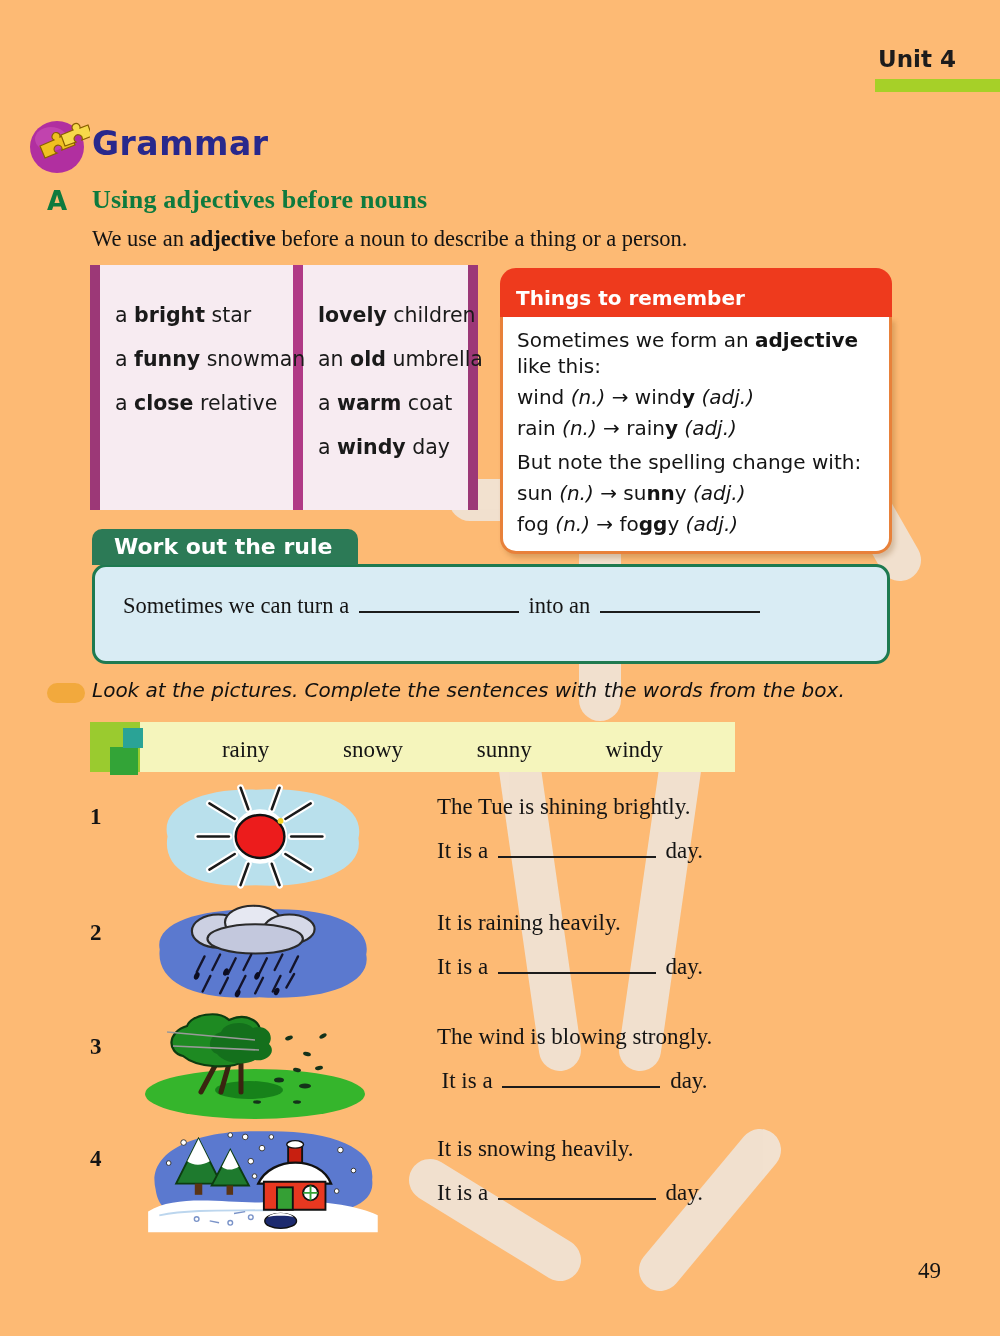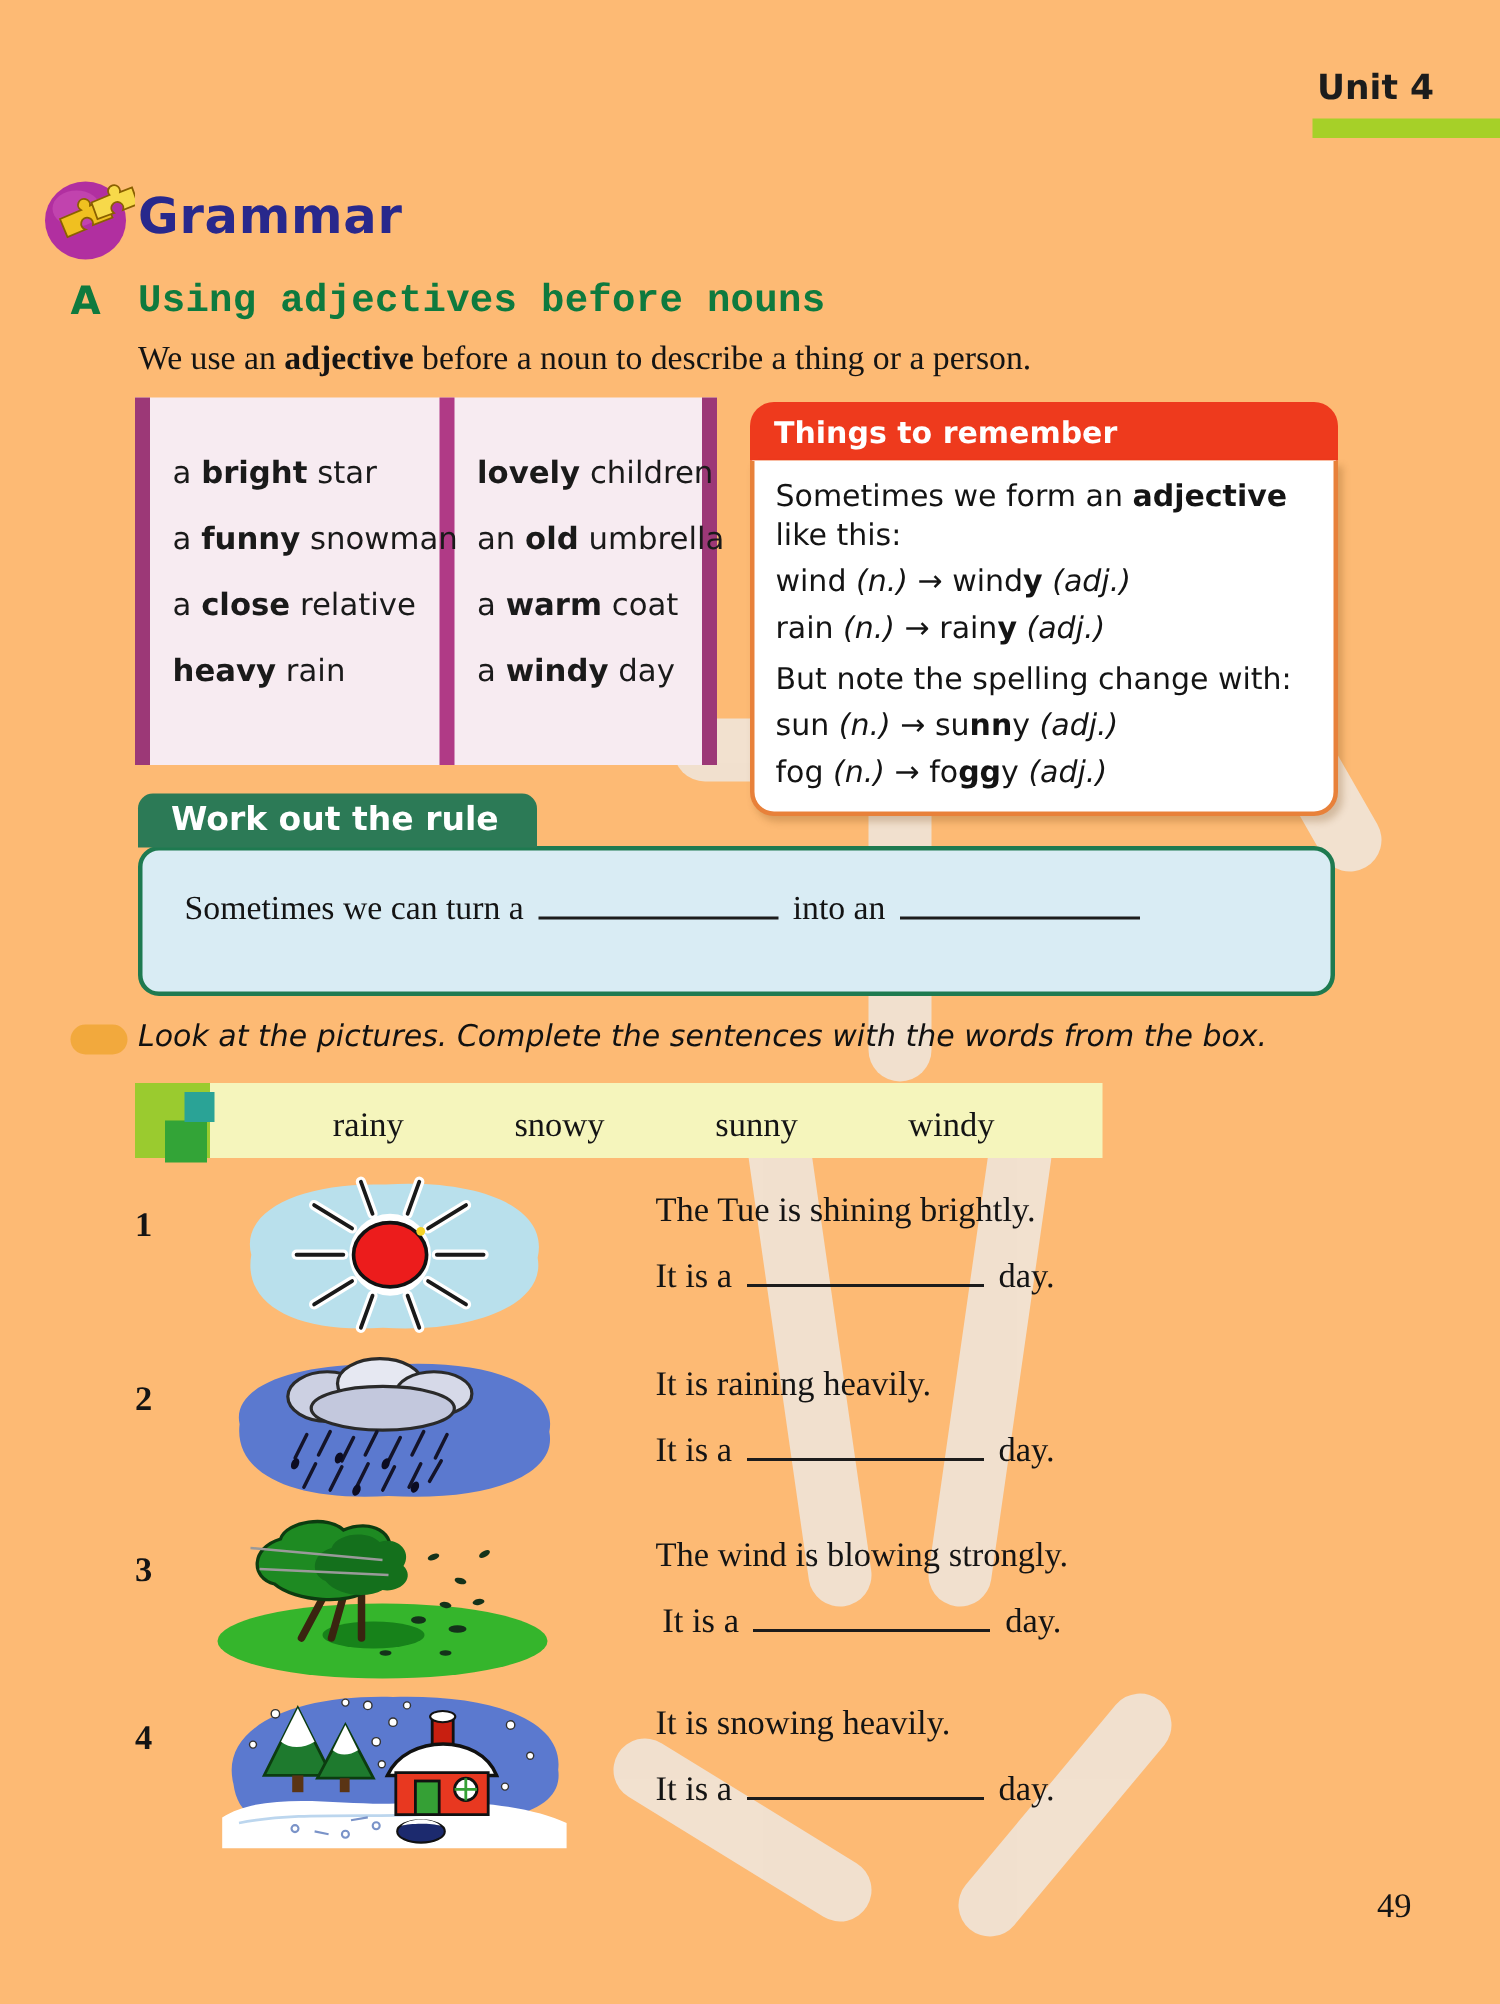--- a/index.html
+++ b/index.html
@@ -10,33 +10,33 @@
   .watermark{position:absolute;left:0;top:0;width:1000px;height:1336px;z-index:0;pointer-events:none;}
   .content{position:relative;z-index:1;}
   
   .unit-label{left:878px;top:46px;font-family:"DejaVu Sans",sans-serif;font-weight:700;font-size:23px;color:#1c1c1c;}
   .unit-bar{left:875px;top:79px;width:125px;height:13px;background:#a6d028;}
   
   .grammar-icon{left:28px;top:120px;width:62px;height:54px;}
   .grammar-title{left:92px;top:124px;font-family:"DejaVu Sans",sans-serif;font-weight:700;font-size:33px;color:#28288c;letter-spacing:0.5px;}
   
   .sec-letter{left:47px;top:186px;font-family:"DejaVu Sans",sans-serif;font-weight:700;font-size:26px;color:#0e7a3e;}
-  .sec-title{left:92px;top:185px;font-family:Liberation Mono, monospace;font-weight:700;font-size:26px;color:#0e7a3e;letter-spacing:0.2px;}
+  .sec-title{left:92px;top:185px;font-family:Liberation Serif, serif;font-weight:700;font-size:26px;color:#0e7a3e;letter-spacing:0.2px;}
   .intro{left:92px;top:226px;font-size:22.5px;}
   
   .examples{left:90px;top:265px;width:388px;height:245px;background:#f7ebf1;}
   .ex-bar{position:absolute;top:0;bottom:0;width:10px;background:#9c3877;}
   .ex-bar.b1{left:0;} .ex-bar.b2{left:203px;background:#b03a86;} .ex-bar.b3{left:378px;}
   .ex-col{position:absolute;top:28px;font-family:"DejaVu Sans",sans-serif;font-size:20.5px;color:#1a1a1a;}
   .ex-col.c1{left:25px;} .ex-col.c2{left:228px;}
   .ex-line{height:44px;line-height:44px;white-space:nowrap;}
   
   .remember{left:500px;top:268px;width:392px;}
   .remember-header{background:#ee3a1d;color:#fff;font-family:"DejaVu Sans",sans-serif;font-weight:700;
-    font-size:20px;padding:8px 16px 7px 16px;border-radius:16px 16px 0 0;}
+    font-size:20px;padding:18px 16px 7px 16px;border-radius:16px 16px 0 0;}
   .remember-body{background:#fff;border:3px solid #e8813a;border-top:none;border-radius:0 0 16px 16px;
     padding:10px 14px 14px 14px;font-family:"DejaVu Sans",sans-serif;font-size:20px;color:#141414;
     line-height:1.3;box-shadow:3px 4px 5px rgba(120,70,20,0.25);}
   .rule-line{margin-top:5px;white-space:nowrap;}
   .note-line{margin-top:8px;}
   
   .rule-body{left:92px;top:564px;width:792px;height:94px;background:#d9ecf4;border:3px solid #1e7a50;border-radius:14px;}
   .rule-tab{left:92px;top:529px;background:#2c7a56;color:#fff;font-family:"DejaVu Sans",sans-serif;font-weight:700;
     font-size:22px;padding:5px 26px 6px 22px;border-radius:10px 10px 0 0;z-index:2;}
   .rule-text{position:absolute;left:28px;top:20px;font-size:22.5px;font-family:"Liberation Serif",serif;}
@@ -103,21 +103,20 @@
     <div class="abs intro"><span>We use an </span><b>adjective</b><span> before a noun to describe a thing or a person.</span></div>
 
     <div class="abs examples">
       <div class="ex-bar b1"></div>
       <div class="ex-bar b2"></div>
       <div class="ex-bar b3"></div>
       <div class="ex-col c1">
         <div class="ex-line"><span>a </span><b>bright</b><span> star</span></div>
         <div class="ex-line"><span>a </span><b>funny</b><span> snowman</span></div>
         <div class="ex-line"><span>a </span><b>close</b><span> relative</span></div>
-        <div class="ex-line"><span></span><b>heavy</b><span> rain</span></div>
       </div>
       <div class="ex-col c2">
         <div class="ex-line"><span></span><b>lovely</b><span> children</span></div>
         <div class="ex-line"><span>an </span><b>old</b><span> umbrella</span></div>
         <div class="ex-line"><span>a </span><b>warm</b><span> coat</span></div>
         <div class="ex-line"><span>a </span><b>windy</b><span> day</span></div>
       </div>
     </div>
 
     <div class="abs remember">

